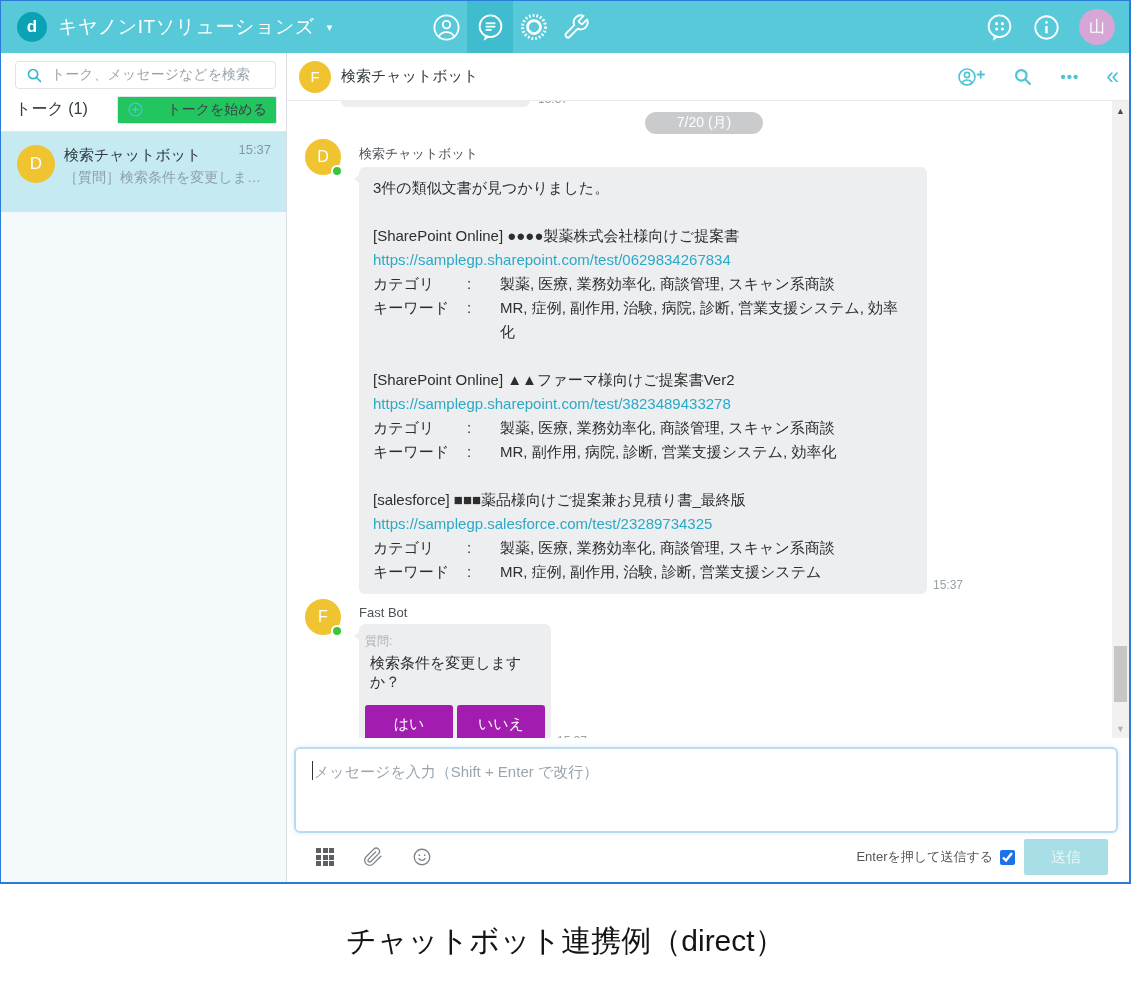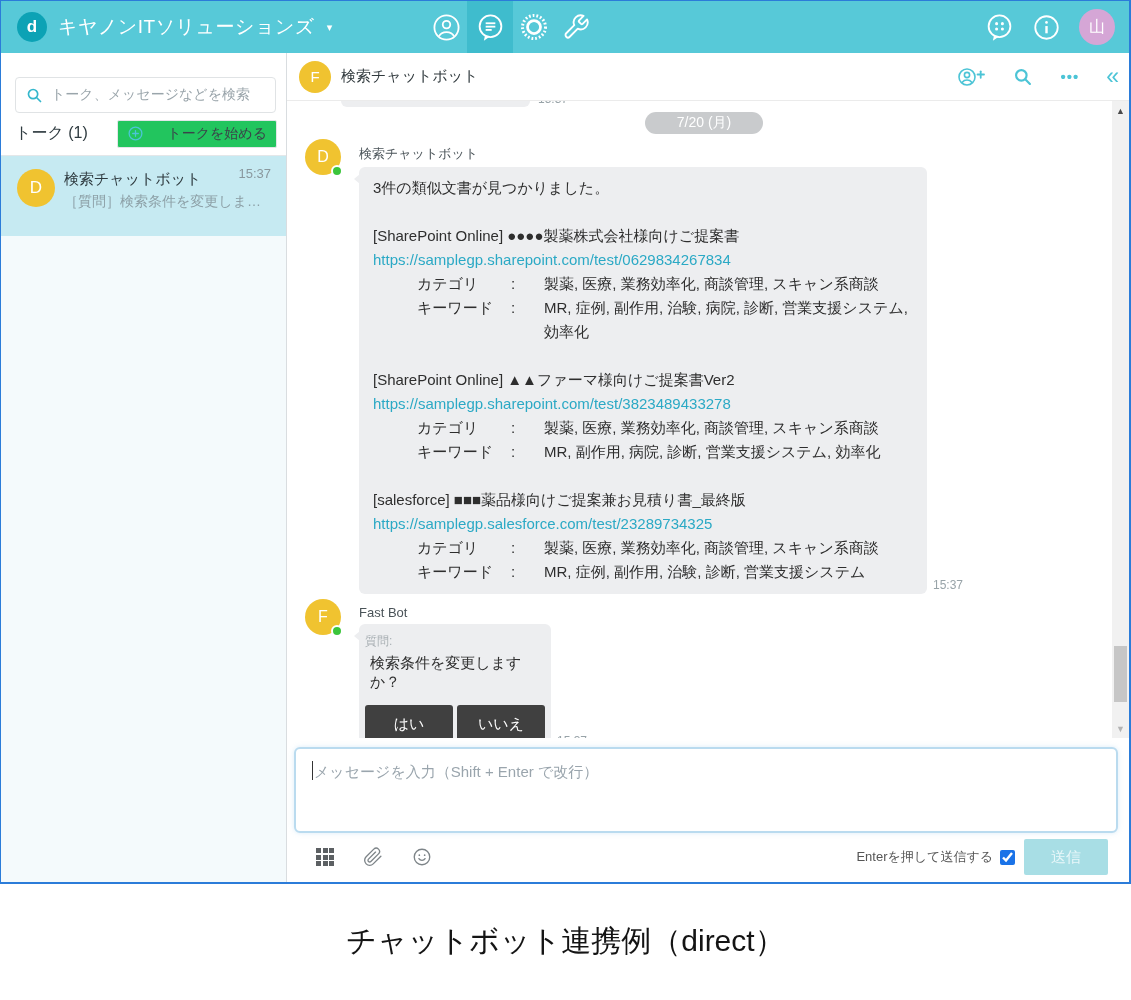--- a/index.html
+++ b/index.html
@@ -19,21 +19,21 @@
   .topbar-right { position:absolute; right:14px; top:0; height:52px; display:flex; align-items:center; gap:18px; }
   .user-avatar { width:36px; height:36px; border-radius:50%; background:#d5a6d6; color:#fff; font-size:16px;
                  display:flex; align-items:center; justify-content:center; }
   svg { display:block; }
 
   
   .main { display:flex; height:830px; }
 
   
   .sidebar { width:286px; border-right:1px solid #d9dde0; background:#fff; display:flex; flex-direction:column; }
-  .search-box { height:36px; margin:24px 10px 7px 14px; border:1px solid #e0e3e5; border-radius:4px; background:#fff;
+  .search-box { height:28px; margin:8px 10px 7px 14px; border:1px solid #e0e3e5; border-radius:4px; background:#fff;
                 display:flex; align-items:center; padding:0 10px; }
   .search-box .ph { color:#9aa5ab; font-size:14px; margin-left:8px; }
   .talk-row { height:36px; border-bottom:1px solid #e4e7e9; display:flex; align-items:center; justify-content:space-between;
               padding:0 9px 8px 14px; }
   .talk-title { font-size:16px; color:#2f3b40; }
   .start-talk { height:28px; background:#22c55e; border:1px solid #e3e6e8; border-radius:2px; display:flex; align-items:center;
                 padding:0 9px; font-size:14px; color:#3a4449; gap:23px; cursor:pointer; }
   .chat-item { height:80px; background:#c6eaf2; position:relative; padding:13px 14px 0 16px; display:flex; cursor:pointer; }
   .chat-item .time { position:absolute; top:10px; right:15px; font-size:13px; color:#89989e; }
   .av-yellow { width:38px; height:38px; border-radius:50%; background:#f0c330; color:#fff; font-size:17px;
@@ -70,30 +70,30 @@
   .presence { position:absolute; right:-2px; bottom:-2px; width:12px; height:12px; border-radius:50%;
               background:#3cc53c; border:2px solid #fff; }
   .sender { font-size:13px; color:#4a5358; padding-top:6px; }
   .bubble-row { display:flex; align-items:flex-end; margin-top:4px; }
   .bubble { position:relative; background:#edeef0; border-radius:6px; }
   .bubble:before { content:""; position:absolute; left:-5px; top:7px; width:0; height:0;
                    border-top:5px solid transparent; border-bottom:5px solid transparent; border-right:6px solid #edeef0; }
   .bubble.big { width:568px; padding:9px 14px 10px; font-size:15px; line-height:24px; color:#2e2e2e; }
   .line.gap { height:24px; }
   .line.link { color:#2ba9c5; text-decoration:none; display:block; cursor:pointer; }
-  .line.kv { display:flex;margin-left:44px; }
+  .line.kv { display:flex; }
   .line.kv .k { width:94px; flex:none; }
   .line.kv .c { width:33px; flex:none; }
   .msg-time { font-size:12px; color:#98a3a8; margin-left:6px; margin-bottom:2px; flex:none; }
 
   .bubble.small { width:192px; padding:9px 6px 6px; }
   .q-label { font-size:12px; color:#a9b0b4; }
   .q-text { font-size:15px; color:#2e2e2e; margin:4px 5px 13px; }
   .qr-buttons { display:flex; gap:4px; }
-  .qr-buttons button { width:89px; height:39px; background:#404040; border:none; border-radius:3px; color:#fff;
+  .qr-buttons button { width:89px; height:39px; background:#a21caf; border:none; border-radius:3px; color:#fff;
                        font-size:15px; font-family:inherit; cursor:pointer; }
 
   
   .composer { height:145px; padding:9px 11px 0 7px; }
   .input-box { height:86px; border:2px solid #badbef; border-radius:6px; background:#fff; padding:12px 16px;
                box-shadow:0 0 5px rgba(150,200,235,0.35); cursor:text; }
   .input-caret { display:inline-block; width:1px; height:19px; background:#333; vertical-align:text-bottom; margin-right:1px; }
   .input-ph { color:#9aa5ad; font-size:15px; }
   .comp-toolbar { height:48px; display:flex; align-items:center; padding:0 10px 0 22px; }
   .grid-icon { display:grid; grid-template-columns:repeat(3,5px); grid-auto-rows:5px; gap:1.5px; cursor:pointer; }

